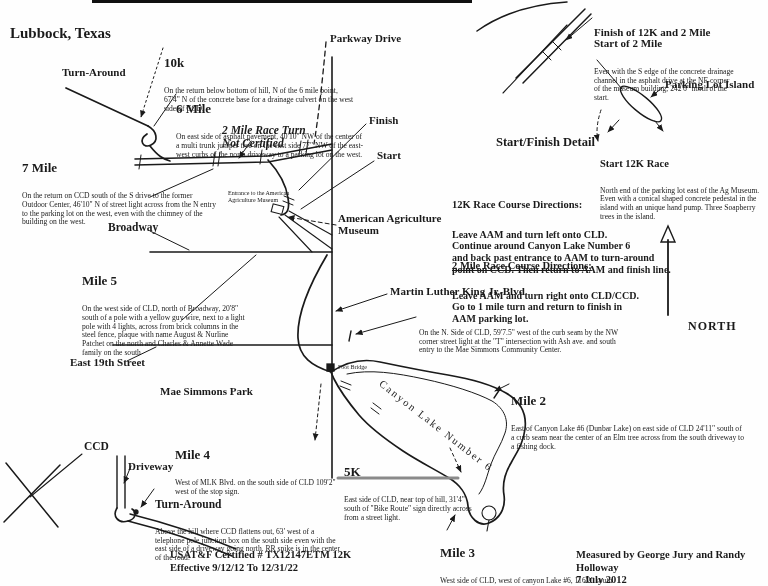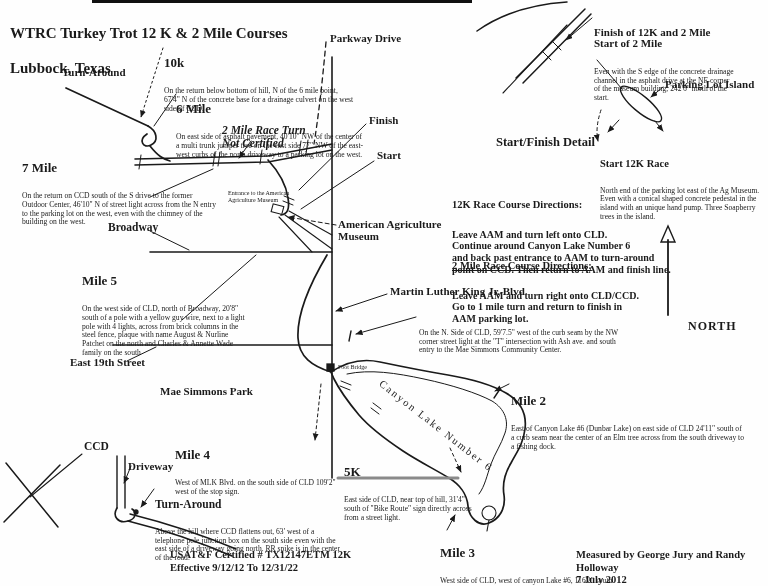--- a/index.html
+++ b/index.html
@@ -112,21 +112,20 @@
       <path d="M619,120 L608,132" stroke-width="1" marker-end="url(#arr)"></path>
       <path d="M655,121 L663,131" stroke-width="1" marker-end="url(#arr)"></path>
       <path d="M601,110 C597,122 596,132 598,141" stroke-dasharray="3,3" stroke-width="1" marker-end="url(#arr)"></path>
 
       <path d="M668,315 L668,240" stroke-width="1.8"></path>
       <polygon points="668,226 661,242 675,242" fill="none" stroke-width="1.4"></polygon>
     </g>
   </svg>
 
   <div class="lbl title" style="left:10px;top:8px;">
-    <div>WTRC Turkey Trot 12 K &amp; 2 Mile Courses</div>
     <div>Lubbock, Texas</div>
   </div>
 
   <div class="lbl road" style="left:62px;top:66px;">Turn-Around</div>
   <div class="lbl road" style="left:330px;top:32px;">Parkway Drive</div>
 
   <div class="lbl" style="left:164px;top:38px;width:190px;">
     <div class="h">10k</div>
     <div class="b">On the return below bottom of hill, N of the 6 mile point, 67'4" N of the concrete base for a drainage culvert on the west side of CCD.</div>
   </div>
@@ -167,21 +166,21 @@
     <div class="b">Above the hill where CCD flattens out, 63' west of a telephone pole junction box on the south side even with the east side of a driveway going north. RR spike is in the center of the road.</div>
   </div>
 
   <div class="lbl cert" style="left:170px;top:549px;">USAT&amp;F Certified # TX12147ETM 12K
 Effective 9/12/12 To 12/31/22</div>
 
   <div class="lbl road" style="left:369px;top:114px;">Finish</div>
   <div class="lbl road" style="left:377px;top:149px;">Start</div>
 
   <div class="lbl tiny" style="left:228px;top:190px;width:64px;">Entrance to the American Agriculture Museum</div>
-  <div class="lbl road" style="left:338px;top:218px;width:115px;">American Agriculture Museum</div>
+  <div class="lbl road" style="left:338px;top:212px;width:115px;">American Agriculture Museum</div>
   <div class="lbl road" style="left:390px;top:285px;">Martin Luther King Jr. Blvd</div>
 
   <div class="lbl" style="left:419px;top:311px;width:200px;">
     <div class="b">On the N. Side of CLD, 59'7.5" west of the curb seam by the NW corner street light at the "T" intersection with Ash ave. and south entry to the Mae Simmons Community Center.</div>
   </div>
 
   <div class="lbl" style="left:511px;top:376px;width:235px;">
     <div class="h">Mile 2</div>
     <div class="b">East of Canyon Lake #6 (Dunbar Lake) on east side of CLD 24'11" south of a curb seam near the center of an Elm tree across from the south driveway to a fishing dock.</div>
   </div>

